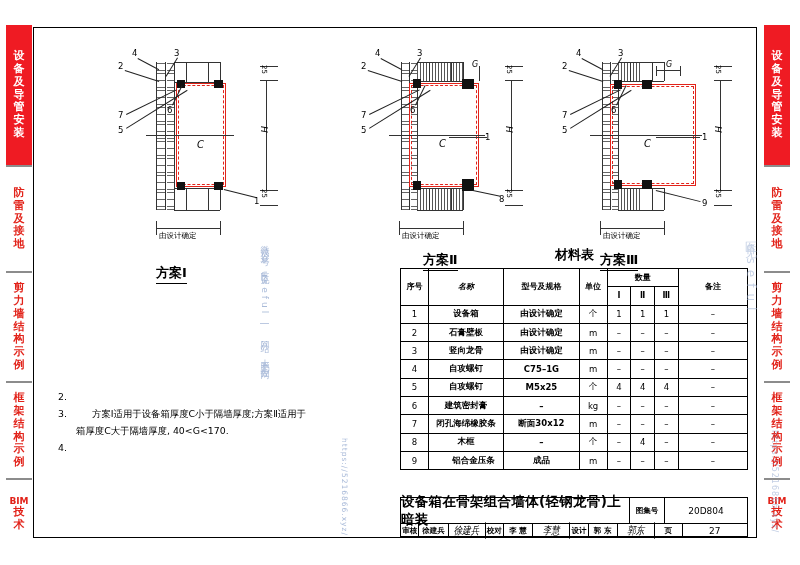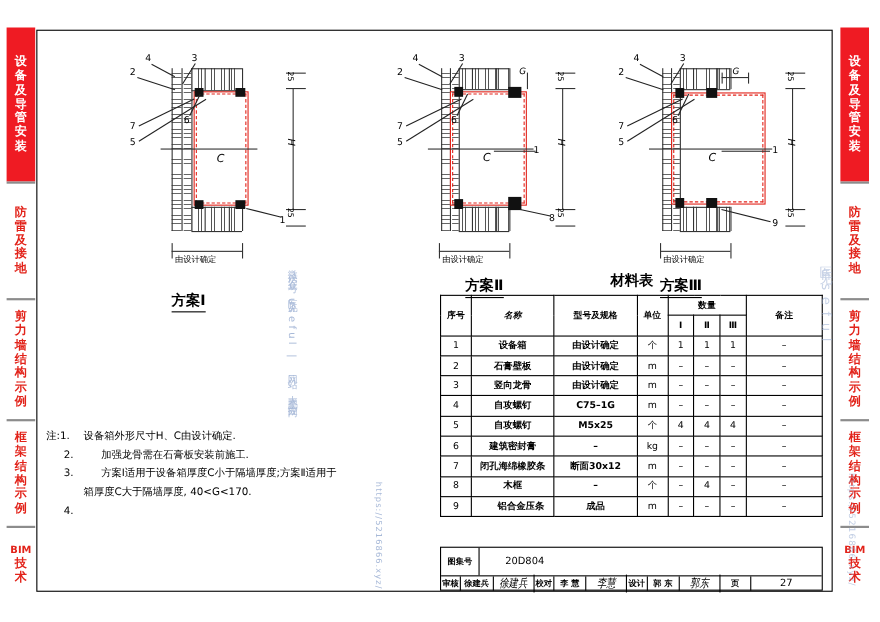--- a/index.html
+++ b/index.html
@@ -362,26 +362,21 @@
     <div class="vline" style="left:56px;top:173px;height:14px;"></div>
     <div class="vline" style="left:120px;top:173px;height:14px;"></div>
     <div class="dimtxt" style="left:59px;top:183px;font-size:7.5px;">由设计确定</div>
     <div class="dlabel" style="left:56px;top:203px;">方案Ⅲ</div>
   </div>
 
 </div>
 
 <div class="notes" id="notes">
     <div class="nrow">
-      <div class="nlead" style="text-indent: 0px;">注:1.</div>
-      <div class="nbody">设备箱外形尺寸H、C由设计确定.</div>
-    </div>
-    <div class="nrow">
       <div class="nlead" style="padding-left: 16px;">2.</div>
-      <div class="nbody">加强龙骨需在石膏板安装前施工.</div>
     </div>
     <div class="nrow">
       <div class="nlead" style="padding-left: 16px;">3.</div>
       <div class="nbody">方案Ⅰ适用于设备箱厚度C小于隔墙厚度;方案Ⅱ适用于</div>
     </div>
     <div class="cont">箱厚度C大于隔墙厚度, 40&lt;G&lt;170.</div>
     <div class="nrow">
       <div class="nlead" style="padding-left: 16px;">4.</div>
     </div>
   </div>
@@ -492,20 +487,21 @@
         <td class="val">–</td>
         <td class="val">–</td>
         <td class="val">–</td>
         <td class="val">–</td>
       </tr>
     </tbody>
 </table>
 
 <div class="tb">
   <div class="r1">
+    <div class="c maintitle">设备箱在骨架组合墙体(轻钢龙骨)上暗装</div>
     <div class="c tbl" style="width:34px;">图集号</div>
     <div class="c" style="width:82px;font-size:9px;">20D804</div>
   </div>
   <div class="r2">
     <div class="c tbl" style="width:22px;">审核</div>
     <div class="c tbl" style="width:36px;">徐建兵</div>
     <div class="c sig" style="width:46px;">徐建兵</div>
     <div class="c tbl" style="width:22px;">校对</div>
     <div class="c tbl" style="width:36px;">李 慧</div>
     <div class="c sig" style="width:46px;">李慧</div>

